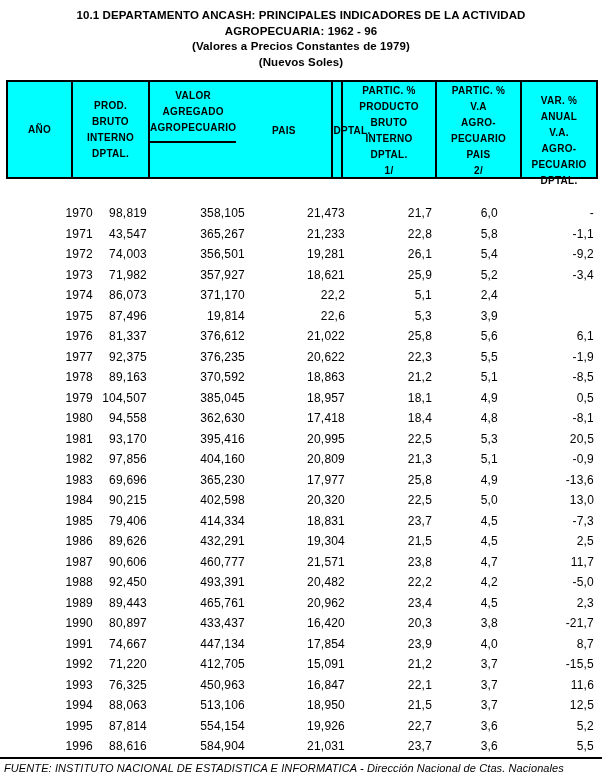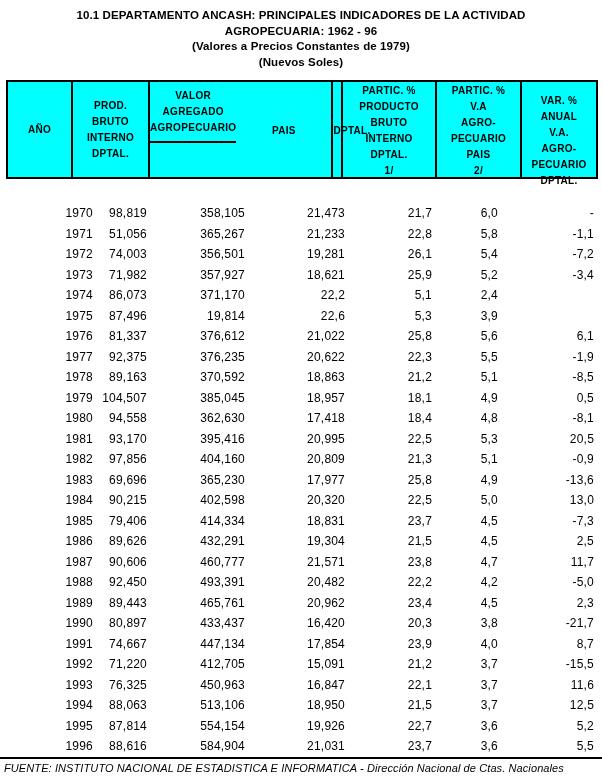--- a/index.html
+++ b/index.html
@@ -125,35 +125,35 @@
       <span class="cell">1970</span>
       <span class="cell">98,819</span>
       <span class="cell">358,105</span>
       <span class="cell">21,473</span>
       <span class="cell">21,7</span>
       <span class="cell">6,0</span>
       <span class="cell">-</span>
     </div>
     <div class="data-row">
       <span class="cell">1971</span>
-      <span class="cell">51,056</span>
+      <span class="cell">43,547</span>
       <span class="cell">365,267</span>
       <span class="cell">21,233</span>
       <span class="cell">22,8</span>
       <span class="cell">5,8</span>
       <span class="cell">-1,1</span>
     </div>
     <div class="data-row">
       <span class="cell">1972</span>
       <span class="cell">74,003</span>
       <span class="cell">356,501</span>
       <span class="cell">19,281</span>
       <span class="cell">26,1</span>
       <span class="cell">5,4</span>
-      <span class="cell">-7,2</span>
+      <span class="cell">-9,2</span>
     </div>
     <div class="data-row">
       <span class="cell">1973</span>
       <span class="cell">71,982</span>
       <span class="cell">357,927</span>
       <span class="cell">18,621</span>
       <span class="cell">25,9</span>
       <span class="cell">5,2</span>
       <span class="cell">-3,4</span>
     </div>

